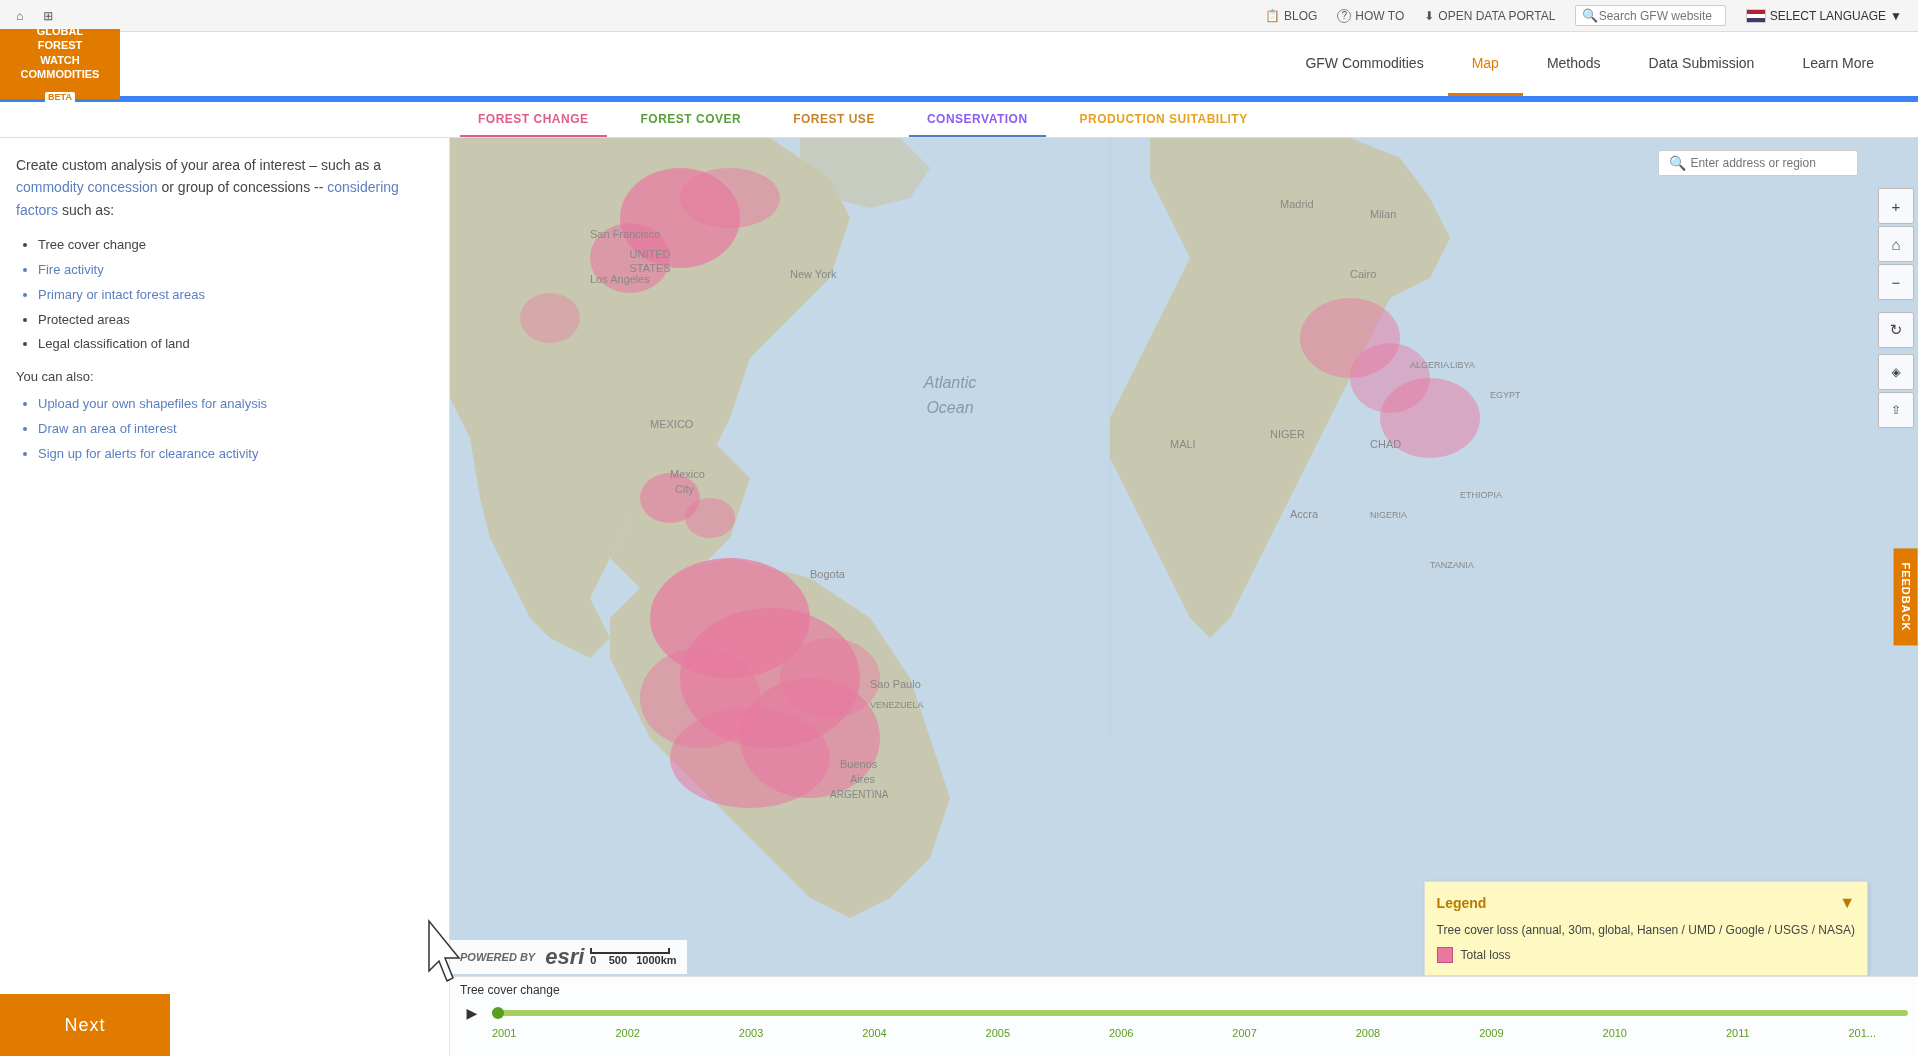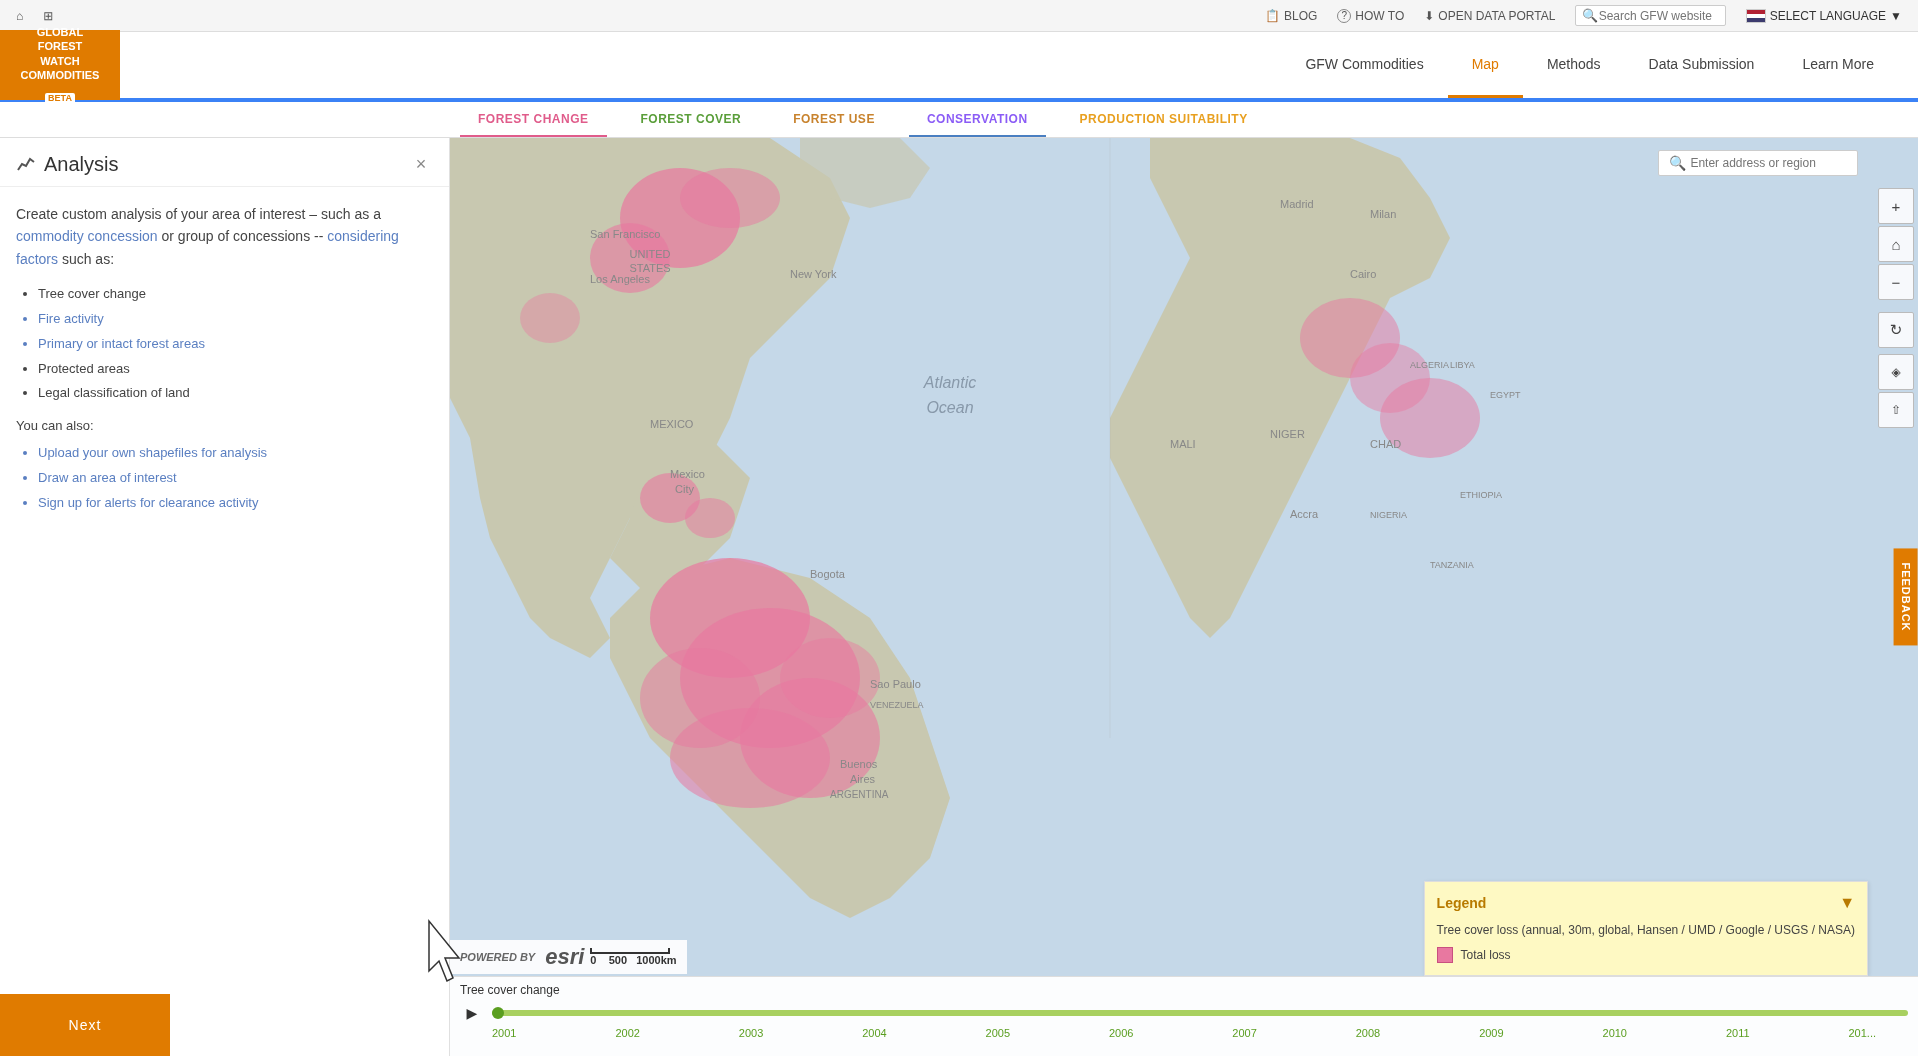--- a/index.html
+++ b/index.html
@@ -35,21 +35,21 @@
     .flag-icon {
       width: 20px; height: 14px;
       background: linear-gradient(to bottom, #b22234 33%, #fff 33%, #fff 66%, #3c3b6e 66%);
       border: 1px solid #ccc;
     }
 
     
     #main-header {
       height: 70px;
       background: #fff;
-      border-bottom: 4px solid #3b82f6;
+      border-bottom: 6px solid #3b82f6;
       display: flex;
       align-items: center;
     }
     #logo {
       width: 120px;
       height: 70px;
       background: #e07b00;
       display: flex; align-items: center; justify-content: center;
       flex-shrink: 0;
     }
@@ -217,21 +217,21 @@
 
     
     #next-btn {
       position: absolute;
       bottom: 0;
       left: 0;
       width: 170px;
       height: 62px;
       background: #e07b00;
       color: #fff;
-      font-size: 14px;
+      font-size: 18px;
       font-weight: normal;
       border: none;
       cursor: pointer;
       display: flex;
       align-items: center;
       justify-content: center;
       letter-spacing: 1px;
     }
 
     
@@ -480,33 +480,20 @@
   <div class="map-tab forest-change">FOREST CHANGE</div>
   <div class="map-tab forest-cover">FOREST COVER</div>
   <div class="map-tab forest-use">FOREST USE</div>
   <div class="map-tab conservation">CONSERVATION</div>
   <div class="map-tab production">PRODUCTION SUITABILITY</div>
 </div>
 
 <div id="content">
 
   <div id="sidebar">
-    <div id="sidebar-header">
-      <div id="analysis-title">
-        <span class="chart-icon">
-          <svg width="20" height="20" viewBox="0 0 20 20">
-            <polyline points="2,16 6,10 10,12 14,5 18,8" fill="none" stroke="#555" stroke-width="2"></polyline>
-          </svg>
-        </span>
-        <span>Analysis</span>
-      </div>
-      <button id="close-btn">
-        <span>×</span>
-      </button>
-    </div>
 
     <div id="sidebar-body">
       <p class="intro-text">
         Create custom analysis of your area of interest – such as a <span>commodity concession</span> or group of concessions -- <span>considering factors</span> such as:
       </p>
 
       <ul class="bullet-list">
         <li>Tree cover change</li>
         <li class="highlight">Fire activity</li>
         <li class="highlight">Primary or intact forest areas</li>

